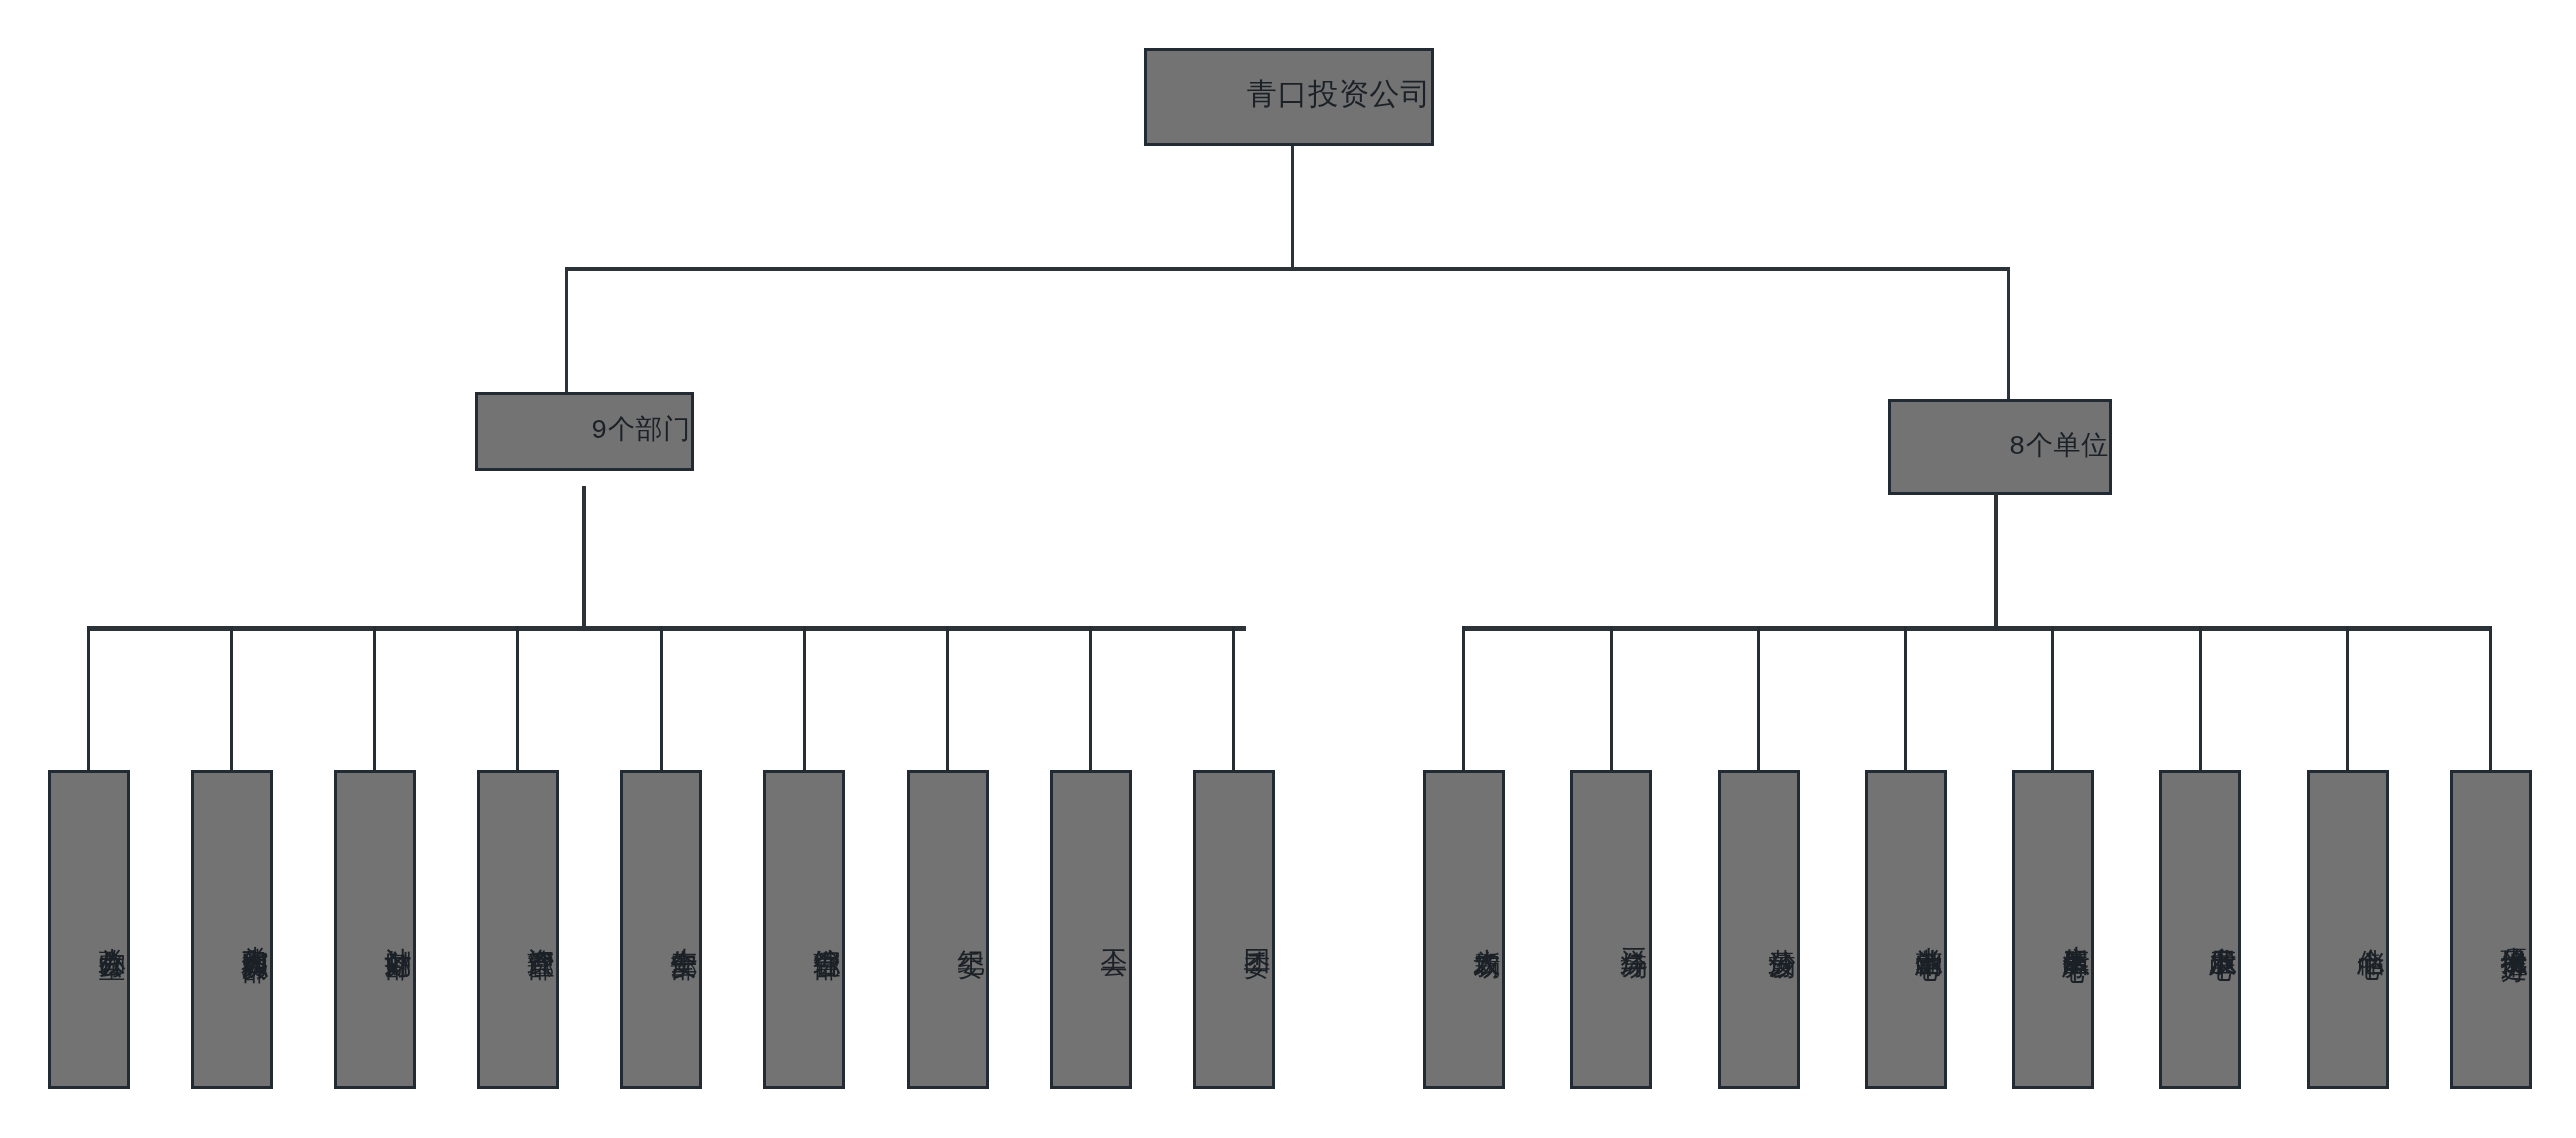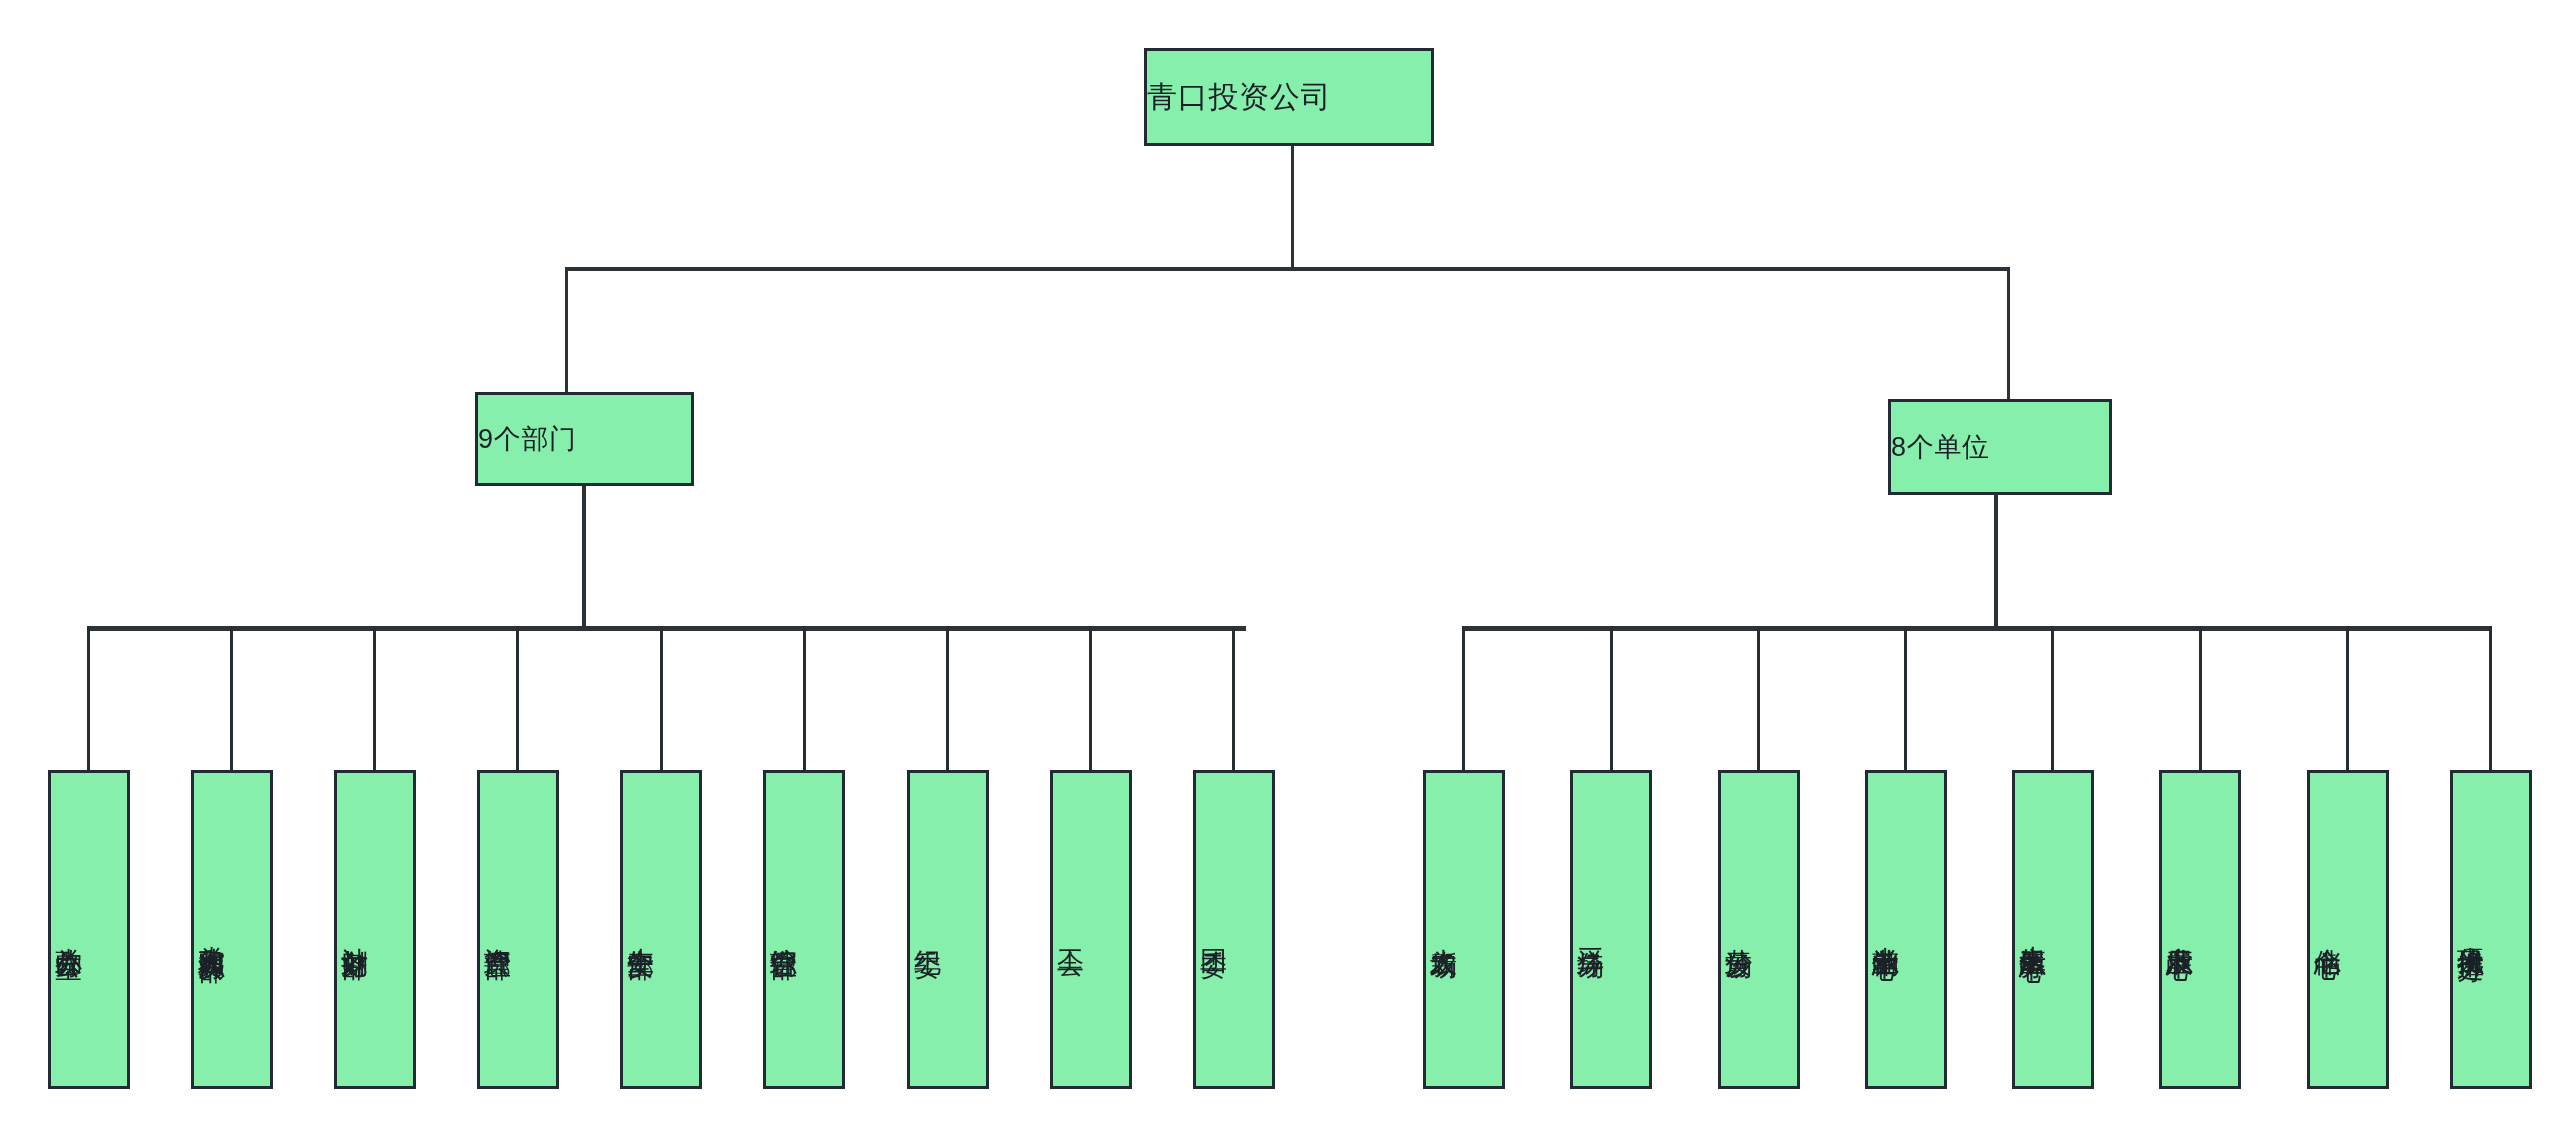--- a/index.html
+++ b/index.html
@@ -15,26 +15,27 @@
     position: relative;
     width: 2576px;
     height: 1138px;
     background: #ffffff;
     overflow: hidden;
   }
   
   .node {
     position: absolute;
     box-sizing: border-box;
-    background: #86efac;
+    background: #737373;
     border: 3.4px solid #222b33;
     display: flex;
     align-items: center;
-    justify-content: flex-start;
+    justify-content: flex-end;
     color: #1b2127;
+    font-family: Liberation Mono, monospace;
   }
   .node.root {
     border-width: 3.4px;
   }
   .node-label {
     display: block;
     text-align: center;
     line-height: 1.05;
     white-space: nowrap;
     color: #1b2127;
@@ -79,21 +80,21 @@
   </div>
 
   <div class="ln v" style="left:1291px; top:146px; width:3.4px; height:124px;"></div>
 
   <div class="ln h" style="left:565px; top:267px; width:1445px; height:4.1px;"></div>
 
   <div class="ln v" style="left:565px; top:267px; width:3.4px; height:126px;"></div>
 
   <div class="ln v" style="left:2007px; top:267px; width:3.4px; height:133px;"></div>
 
-  <div class="node horiz" style="left:475px; top:392px; width:219px; height:94px;">
+  <div class="node horiz" style="left:475px; top:392px; width:219px; height:79px;">
     <span class="node-label">9个部门</span>
   </div>
 
   <div class="node horiz" style="left:1888px; top:399px; width:224px; height:96px;">
     <span class="node-label">8个单位</span>
   </div>
 
   <div class="ln v" style="left:582px; top:486px; width:4.1px; height:144px;"></div>
   <div class="ln v" style="left:1994px; top:493px; width:4.1px; height:137px;"></div>
 

